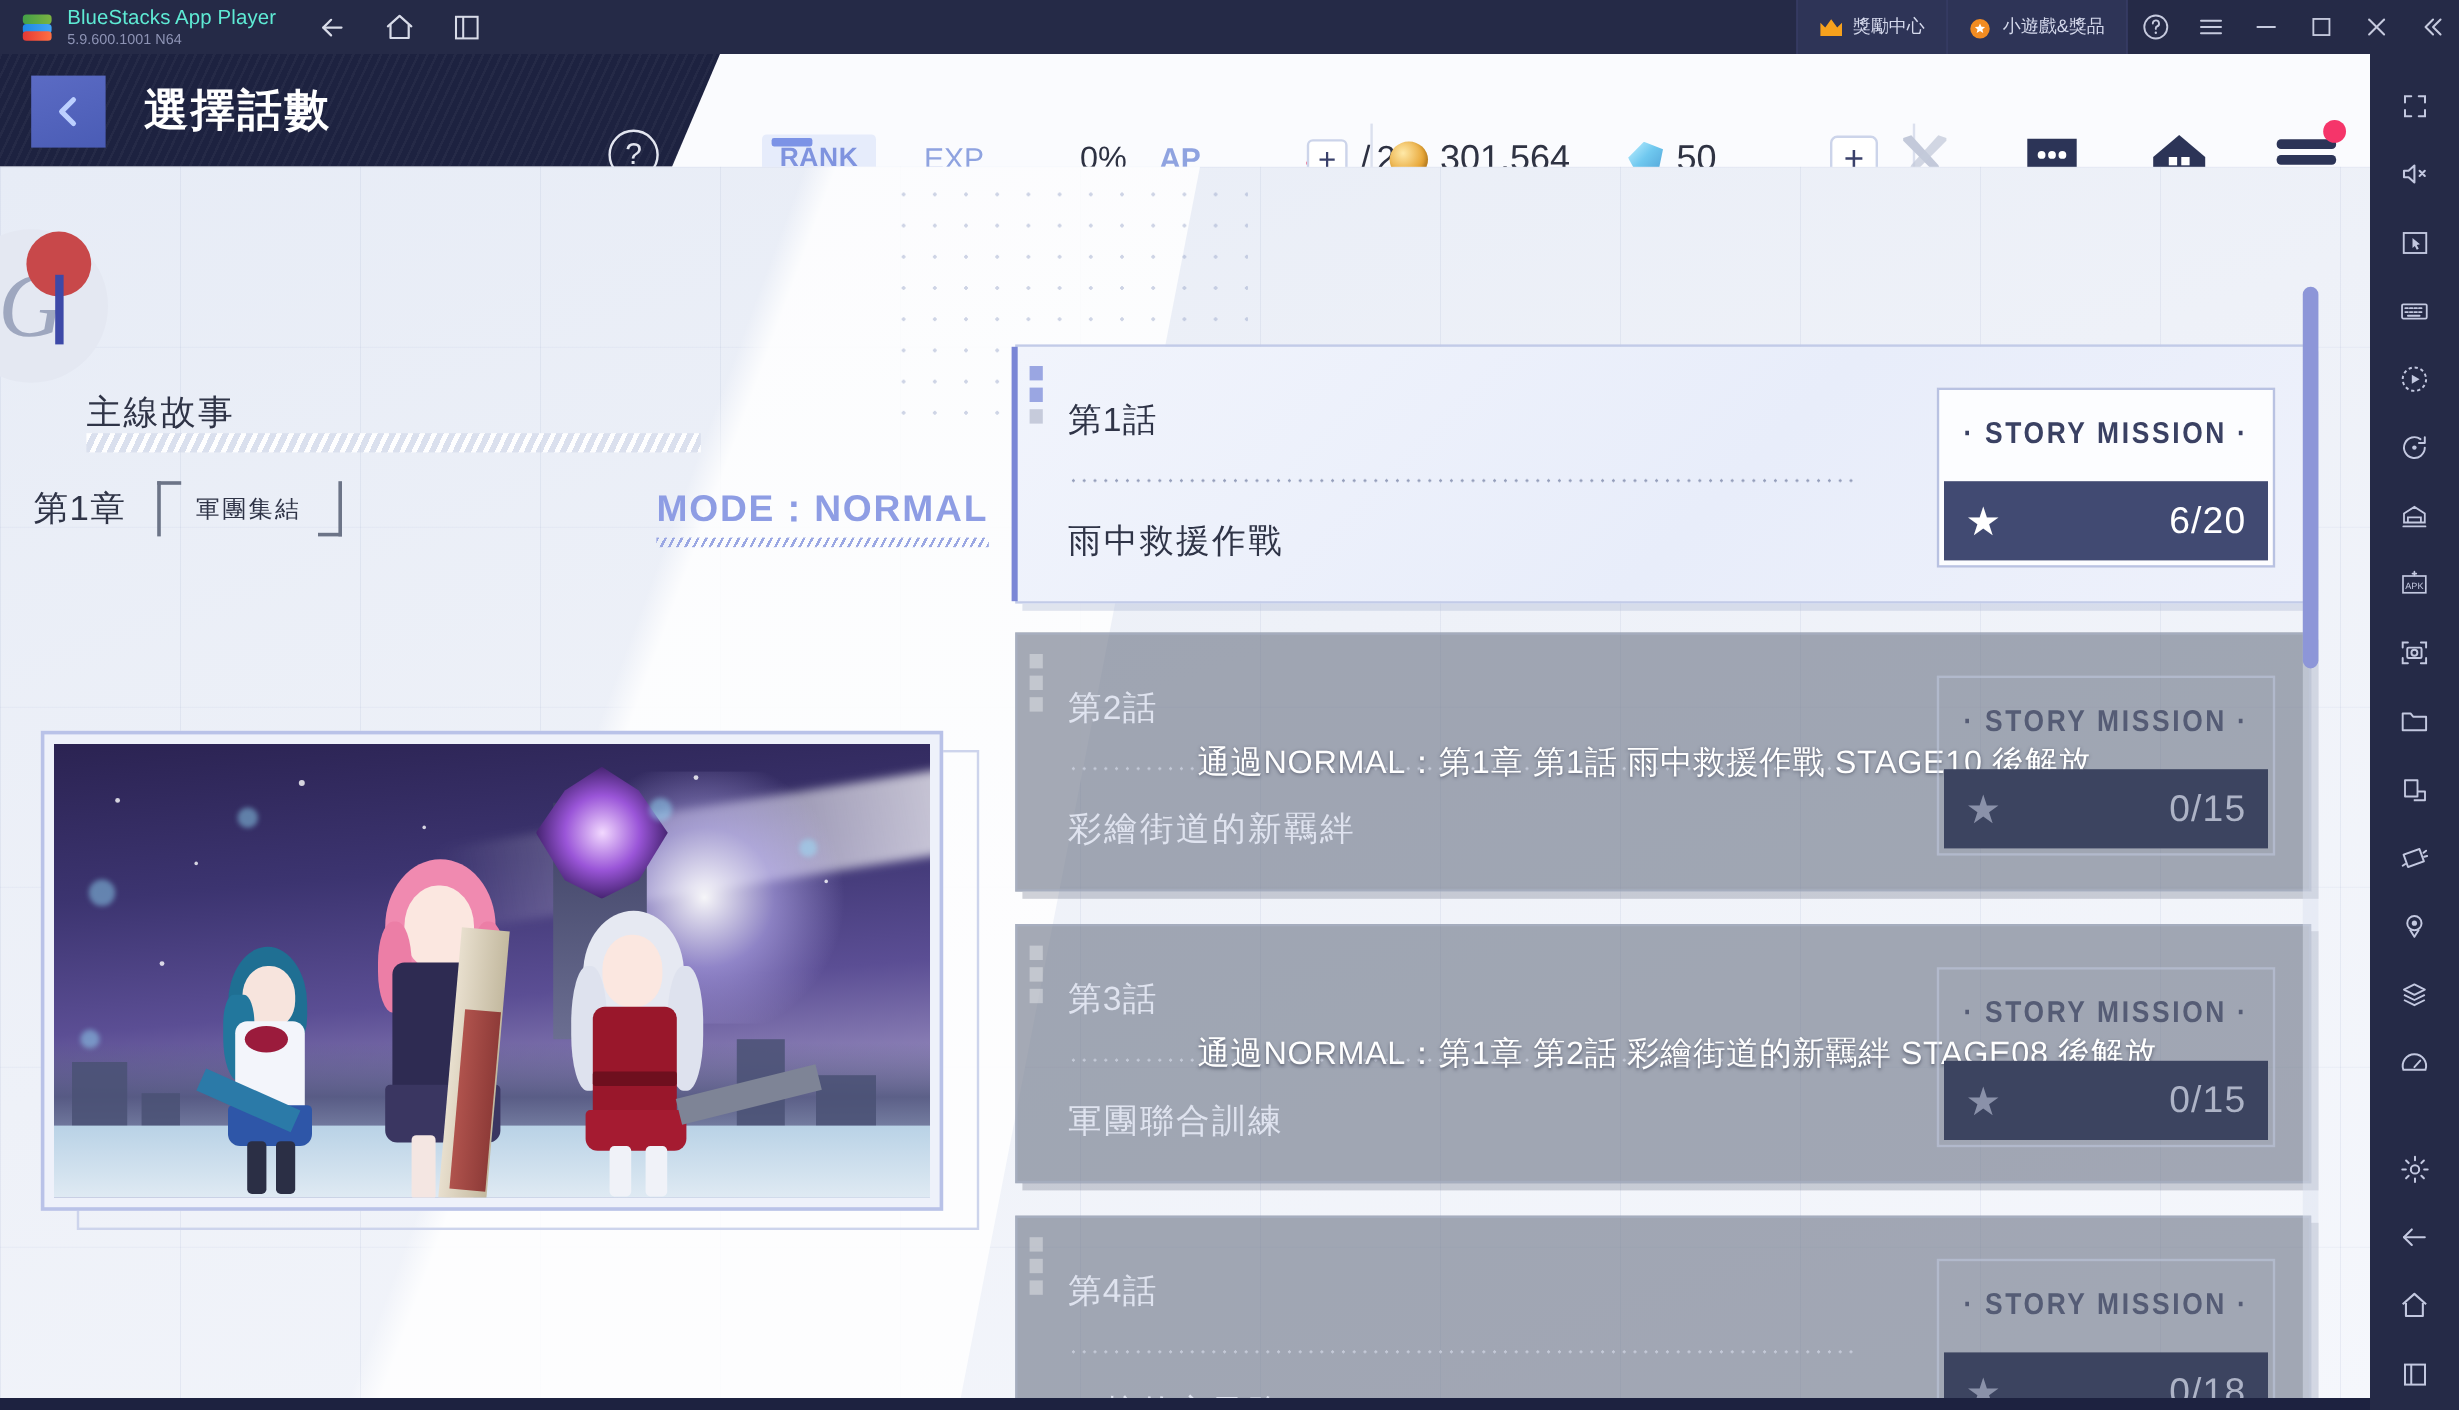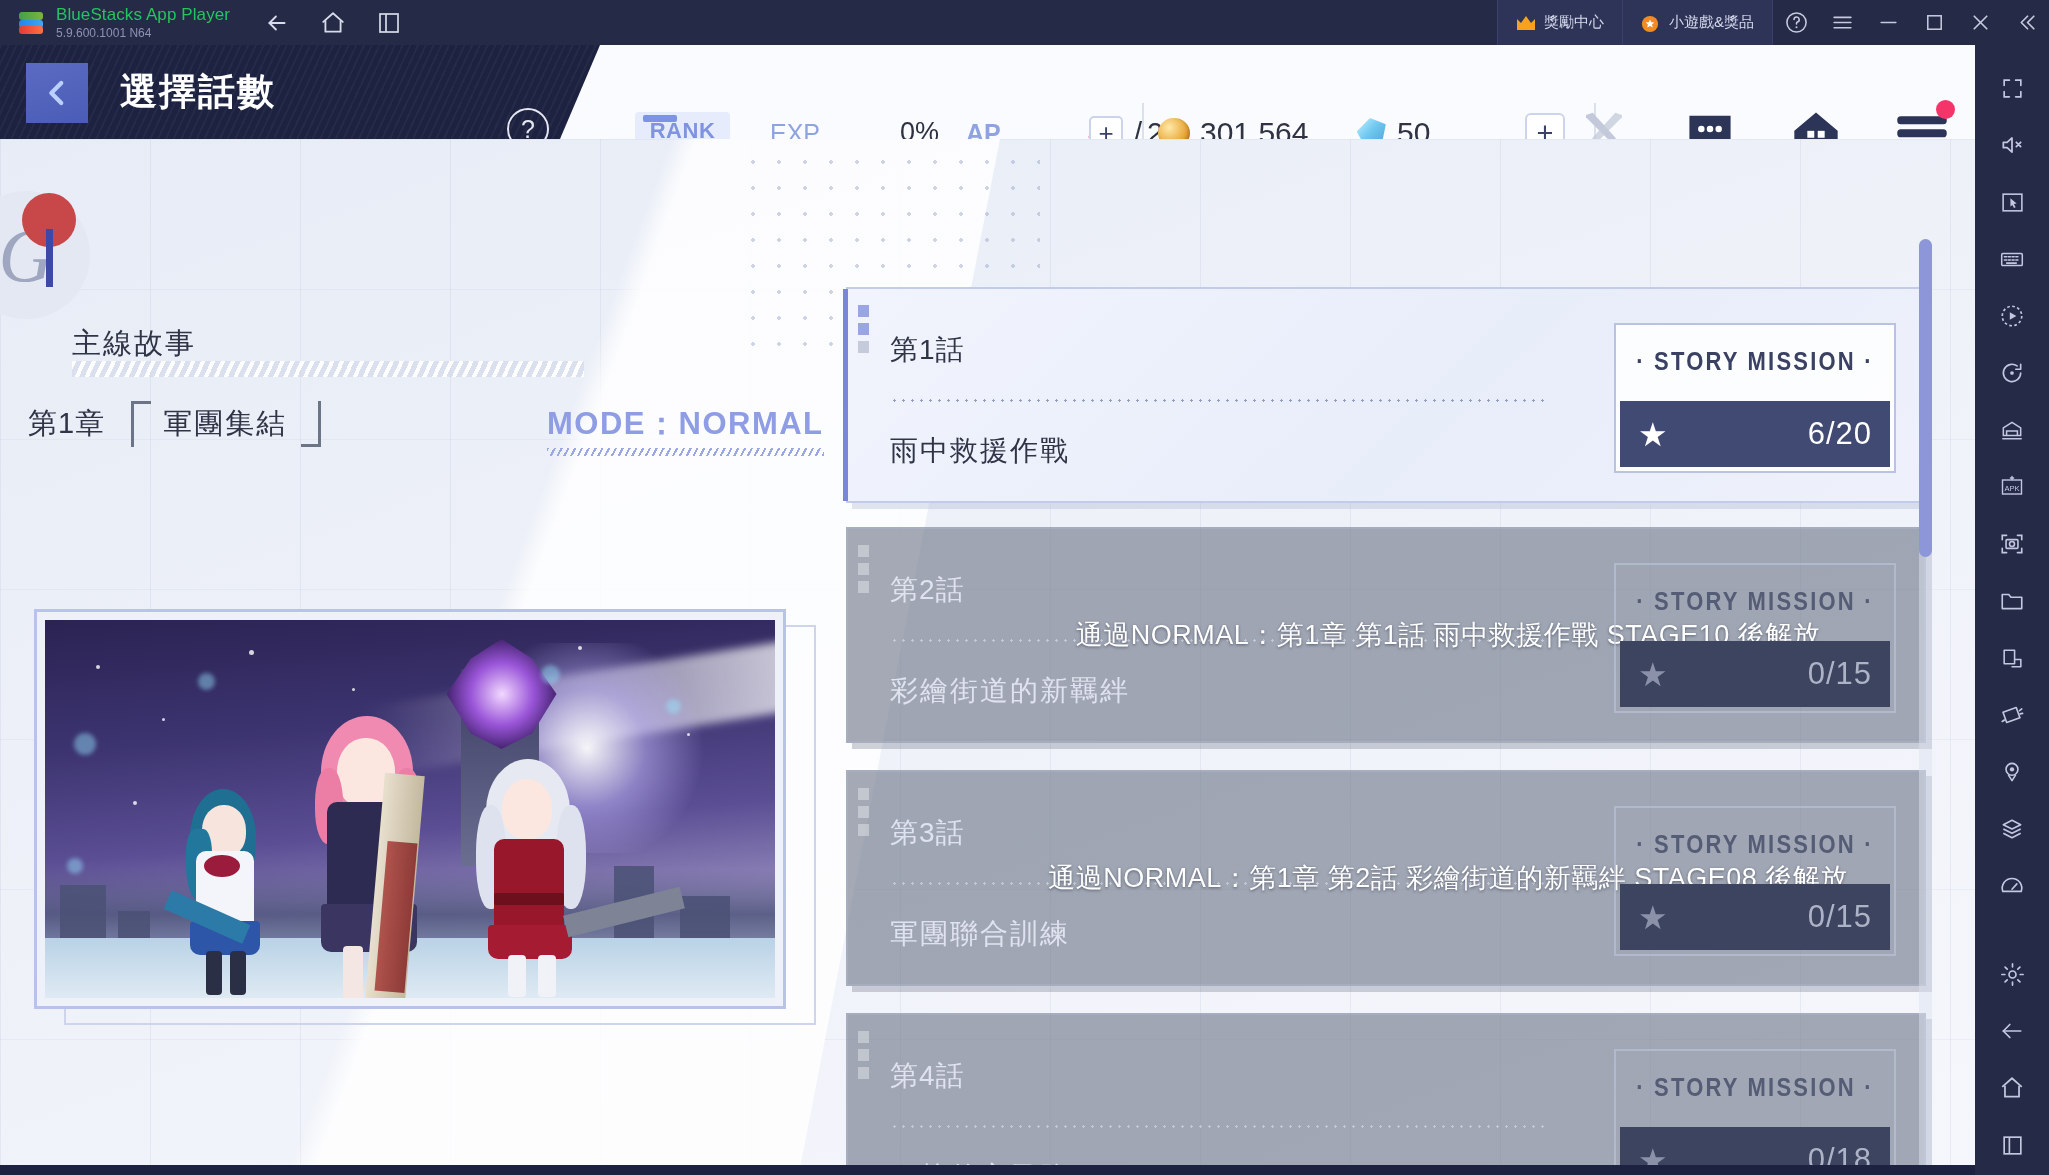--- a/index.html
+++ b/index.html
@@ -20,21 +20,21 @@
     width: 26px; height: 26px; margin-left: 18px; margin-right: 12px;
     position: relative; flex: none;
   }
   .bs-logo .l1,.bs-logo .l2,.bs-logo .l3 {
     position: absolute; left: 1px; width: 24px; height: 8px; border-radius: 3px;
   }
   .bs-logo .l3 { top: 16px; background: linear-gradient(90deg,#e53935,#ff7043); }
   .bs-logo .l2 { top: 10px; background: linear-gradient(90deg,#1e88e5,#42a5f5); }
   .bs-logo .l1 { top:  2px; background: linear-gradient(90deg,#43a047,#7cb342); }
   .bs-title-text { display: flex; flex-direction: column; justify-content: center; }
-  .bs-app-name { color: #22c55e; font-size: 17px; letter-spacing: .1px; line-height: 20px; }
+  .bs-app-name { color: #5eead4; font-size: 17px; letter-spacing: .1px; line-height: 20px; }
   .bs-app-ver { color: #8d93b4; font-size: 12px; line-height: 14px; margin-top: 1px;}
   .bs-nav { display: flex; align-items: center; margin-left: 30px; gap: 22px; }
   .bs-nav-btn {
     width: 34px; height: 34px; display: flex; align-items: center; justify-content: center;
     color: #d8dbe8;
   }
   .bs-spacer { flex: 1 1 auto; }
   .bs-promo {
     display: flex; align-items: center; height: 45px; padding: 0 18px;
     background: #2e3457; color: #d5d9ec; font-size: 15px; gap: 8px;
@@ -200,21 +200,21 @@
     background: repeating-linear-gradient(115deg, rgba(255,255,255,.95) 0 4px, rgba(205,212,230,.55) 4px 9px);
   }
   .g-chapter {
     position:absolute; left: 28px; top: 262px;
     display: flex; align-items: center;
   }
   .g-chapter .ch-no { color:#2f3447; font-size:29px; letter-spacing:1px; }
   .g-bracket-l, .g-bracket-r { width: 20px; height: 46px; border: 3px solid #6c7487; }
   .g-bracket-l { border-right:none; border-bottom:none; margin: 0 12px 0 26px; }
   .g-bracket-r { border-left:none; border-top:none; margin-left: 14px; }
-  .g-chapter .ch-name { color:#2f3447; font-size:29px; letter-spacing:2px; }
+  .g-chapter .ch-name { color:#2f3447; font-size:20px; letter-spacing:2px; }
   .g-mode {
     position:absolute; left: 547px; top: 264px;
   }
   .g-mode-text { color:#8e9de4; font-size:31px; font-weight:700; letter-spacing:1.5px; }
   .g-mode-rule { margin-top:3px; height: 8px;
     background: repeating-linear-gradient(118deg, #9aa7e3 0 2px, transparent 2px 6px); }
 
   .g-art {
     position:absolute; left: 34px; top: 470px; width: 752px; height: 400px;
     border: 3px solid #b9c2e8; padding: 8px; background: #eef1fa;
@@ -285,21 +285,21 @@
 
   .ep-dotline {
     position:absolute; left: 42px; top: 110px; width: 660px; height: 3px;
     background-image: radial-gradient(circle, rgba(140,150,180,.9) 1.1px, transparent 1.3px);
     background-size: 9px 3px;
   }
   .ep-card.locked .ep-dotline { background-image: radial-gradient(circle, rgba(215,220,235,.65) 1.1px, transparent 1.3px); }
 
   .ep-lockmsg {
     position:absolute; left: 150px; top: 88px; width: 900px;
-    color:#ffffff; font-size: 27px; letter-spacing: .5px; text-align: center;
+    color:#ffffff; font-size: 27px; letter-spacing: .5px; 
     text-shadow: 0 1px 3px rgba(40,45,65,.6);
   }
 
   .ep-mission {
     position:absolute; right: 28px; top: 34px; width: 282px; height: 150px;
     border: 2px solid rgba(190,198,220,.6);
   }
   .ep-card.active .ep-mission { border-color:#b9c2e2; background: rgba(255,255,255,.85); }
   .ep-mission-title {
     height: 72px; display:flex; align-items:center; justify-content:center;

